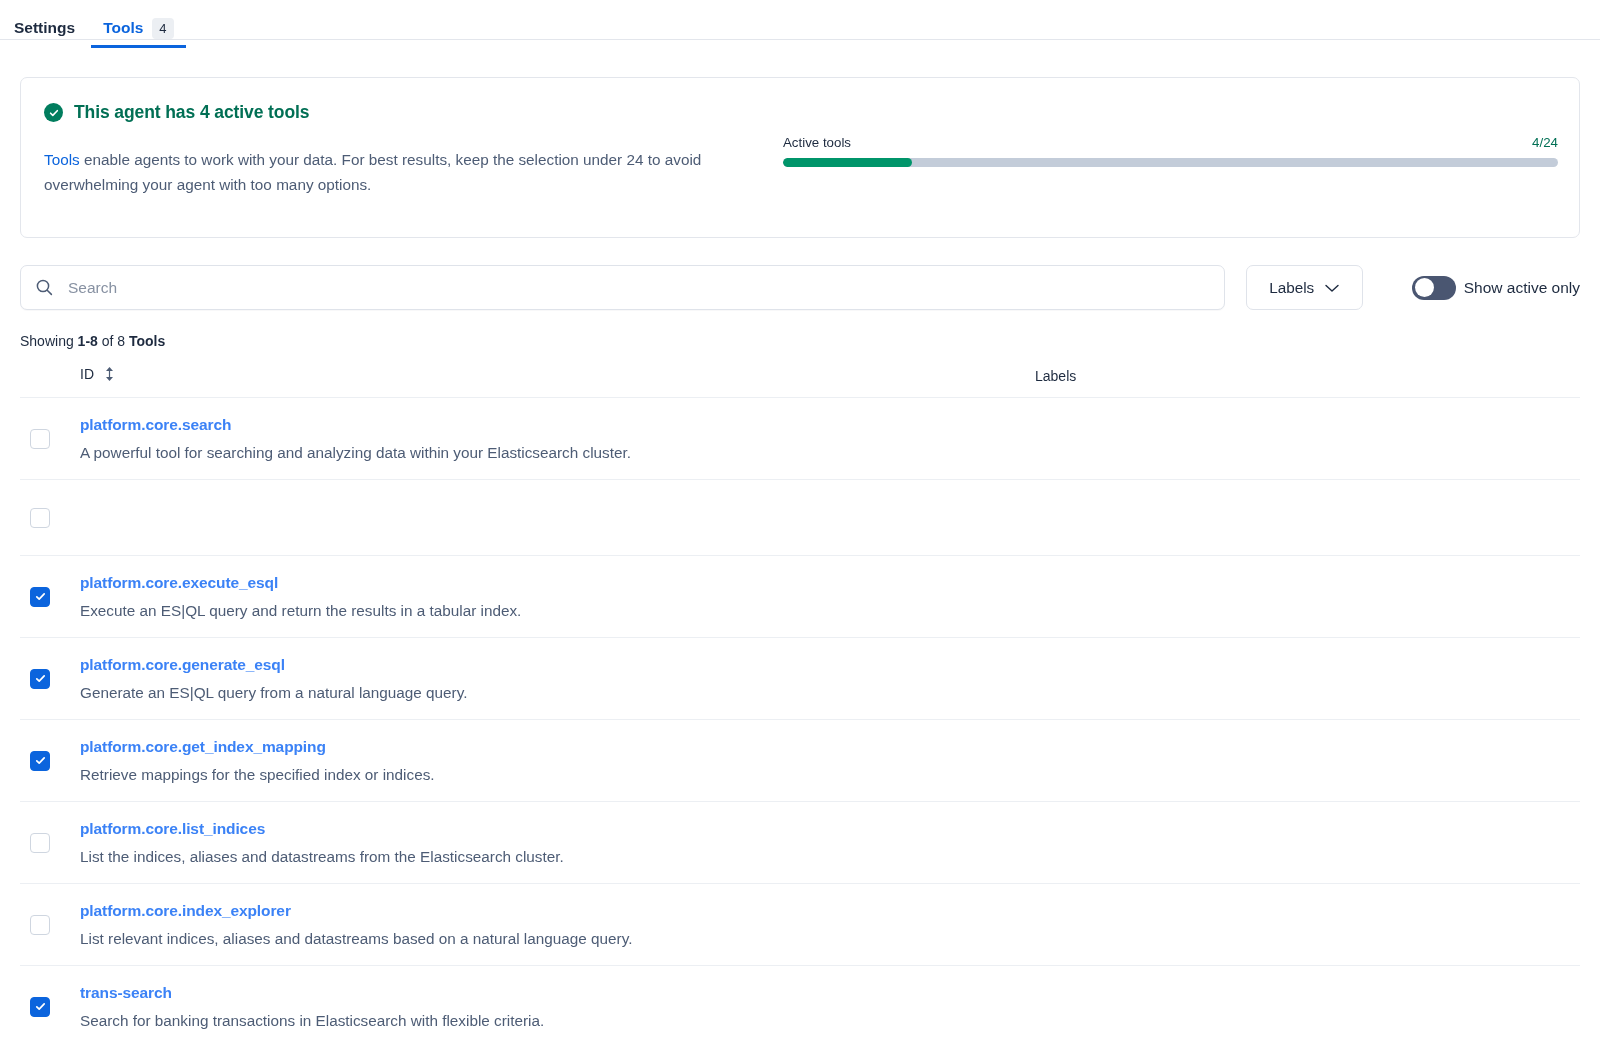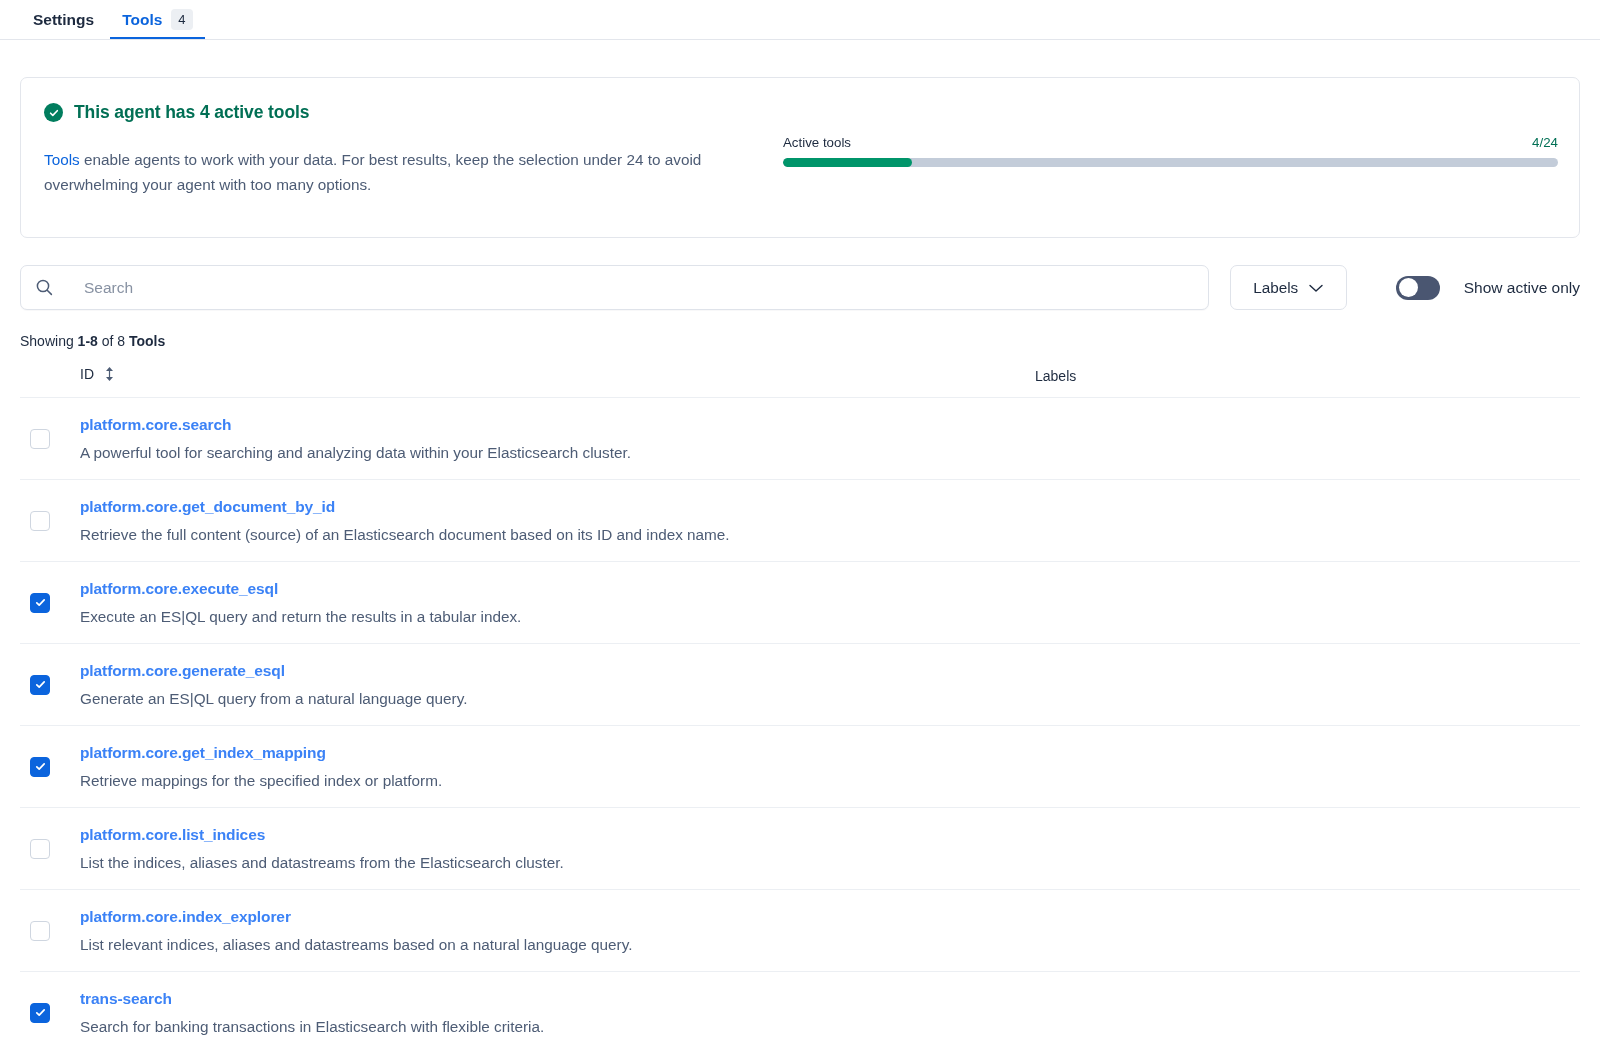--- a/index.html
+++ b/index.html
@@ -14,22 +14,22 @@
     color: #1d2a3f;
     -webkit-font-smoothing: antialiased;
     overflow: hidden;
   }
 
   
   .tabs-bar {
     position: relative;
     height: 56px;
     display: flex;
-    align-items: flex-start;
-    padding: 0 0 0 19px;
+    align-items: center;
+    padding: 0 0 0 0;
     box-sizing: border-box;
   }
   .tabs-underline {
     position: absolute;
     left: 0;
     right: 0;
     top: 39px;
     height: 1px;
     background: #e3e6ec;
   }
@@ -173,21 +173,21 @@
     padding: 0 14px;
     box-sizing: border-box;
     box-shadow: 0 1px 1px rgba(29,42,63,0.03);
   }
   .search-box svg { display: block; flex: 0 0 auto; }
   .search-input {
     border: 0;
     outline: 0;
     background: transparent;
     flex: 1;
-    margin-left: 28px;
+    margin-left: 12px;
     font-family: "Liberation Sans", sans-serif;
     font-size: 15.5px;
     color: #1d2a3f;
   }
   .search-input::placeholder { color: #8791a2; opacity: 1; }
 
   .labels-button {
     height: 45px;
     min-width: 117px;
     border: 1px solid #dfe3ea;
@@ -200,21 +200,21 @@
     padding: 0 16px;
     font-size: 15.3px;
     color: #1d2a3f;
     cursor: pointer;
     box-sizing: border-box;
   }
 
   .toggle-wrap {
     display: flex;
     align-items: center;
-    gap: 24px;
+    gap: 8px;
     cursor: pointer;
     padding-left: 28px;
   }
   .toggle {
     width: 44px;
     height: 24px;
     border-radius: 12px;
     background: #4a5671;
     position: relative;
     flex: 0 0 44px;
@@ -407,24 +407,20 @@
         <div class="col-id" style="display: block;">
           <div class="tool-id">platform.core.search</div>
           <div class="tool-desc">A powerful tool for searching and analyzing data within your Elasticsearch cluster.</div>
         </div>
         <div class="col-labels"></div>
       </div>
       <div class="row">
         <div class="col-check">
           <span class="cb off"></span>
         </div>
-        <div class="col-id" style="display: block;">
-          <div class="tool-id">platform.core.get_document_by_id</div>
-          <div class="tool-desc">Retrieve the full content (source) of an Elasticsearch document based on its ID and index name.</div>
-        </div>
         <div class="col-labels"></div>
       </div>
       <div class="row">
         <div class="col-check">
           <span class="cb on">
             <svg width="13" height="13" viewBox="0 0 13 13">
               <path d="M2.8 6.8 L5.2 9.2 L10.2 3.8" fill="none" stroke="#ffffff" stroke-width="1.7" stroke-linecap="round" stroke-linejoin="round"></path>
             </svg>
           </span>
         </div>
@@ -451,21 +447,21 @@
       <div class="row">
         <div class="col-check">
           <span class="cb on">
             <svg width="13" height="13" viewBox="0 0 13 13">
               <path d="M2.8 6.8 L5.2 9.2 L10.2 3.8" fill="none" stroke="#ffffff" stroke-width="1.7" stroke-linecap="round" stroke-linejoin="round"></path>
             </svg>
           </span>
         </div>
         <div class="col-id" style="display: block;">
           <div class="tool-id">platform.core.get_index_mapping</div>
-          <div class="tool-desc">Retrieve mappings for the specified index or platform.</div>
+          <div class="tool-desc">Retrieve mappings for the specified index or indices.</div>
         </div>
         <div class="col-labels"></div>
       </div>
       <div class="row">
         <div class="col-check">
           <span class="cb off"></span>
         </div>
         <div class="col-id" style="display: block;">
           <div class="tool-id">platform.core.list_indices</div>
           <div class="tool-desc">List the indices, aliases and datastreams from the Elasticsearch cluster.</div>

